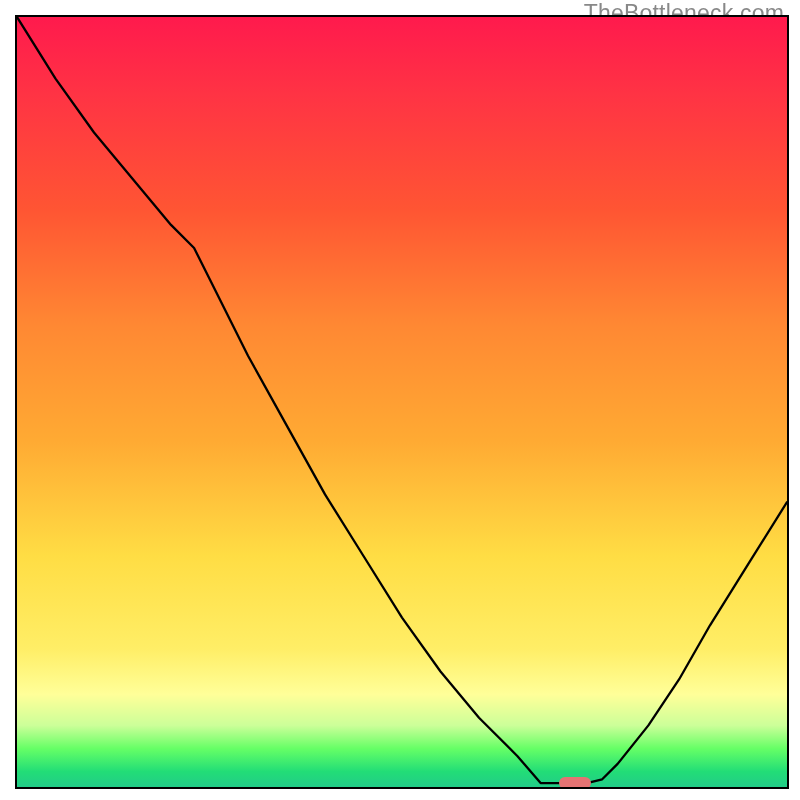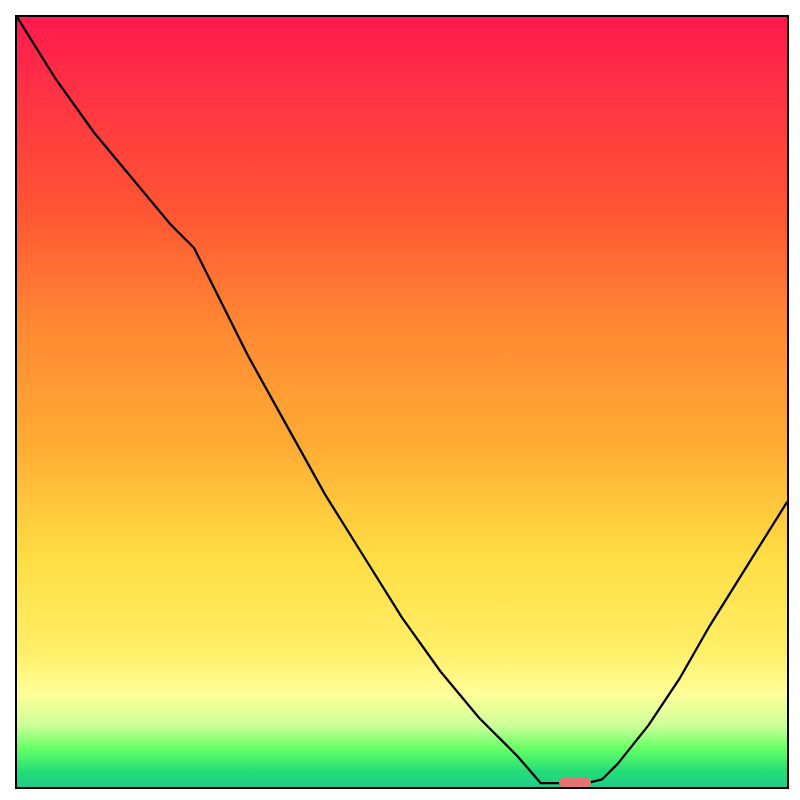--- a/index.html
+++ b/index.html
@@ -58,19 +58,20 @@
   .marker {
     position: absolute;
     background: #e57373;
     border-radius: 6px;
   }
 </style>
 </head>
 <body>
 
 <div class="chart-container">
+  <div class="watermark">TheBottleneck.com</div>
   <div class="plot-area">
     <svg class="curve" viewBox="0 0 770 770" preserveAspectRatio="none">
       <path id="curve-path" fill="none" stroke="#000000" stroke-width="2.3" stroke-linecap="round" stroke-linejoin="round" d="M0.0 0.0 L38.5 61.6 L77.0 115.5 L115.5 161.7 L154.0 207.9 L177.1 231.0 L192.5 261.8 L231.0 338.8 L269.5 408.1 L308.0 477.4 L346.5 539.0 L385.0 600.6 L423.5 654.5 L462.0 700.7 L500.5 739.2 L523.6 766.1 L569.8 766.1 L585.2 762.3 L600.6 746.9 L631.4 708.4 L662.2 662.2 L693.0 608.3 L731.5 546.7 L770.0 485.1"></path>
     </svg>
     <div id="marker" class="marker" style="left: 542.25px; top: 760.15px; width: 32px; height: 12px; background: rgb(229, 115, 115);"></div>
   </div>
 </div>
 
 </body></html>

